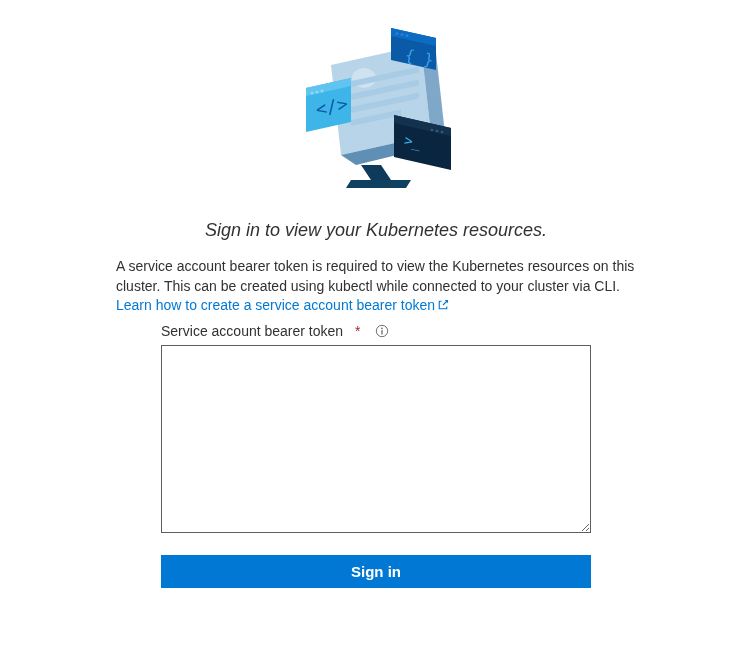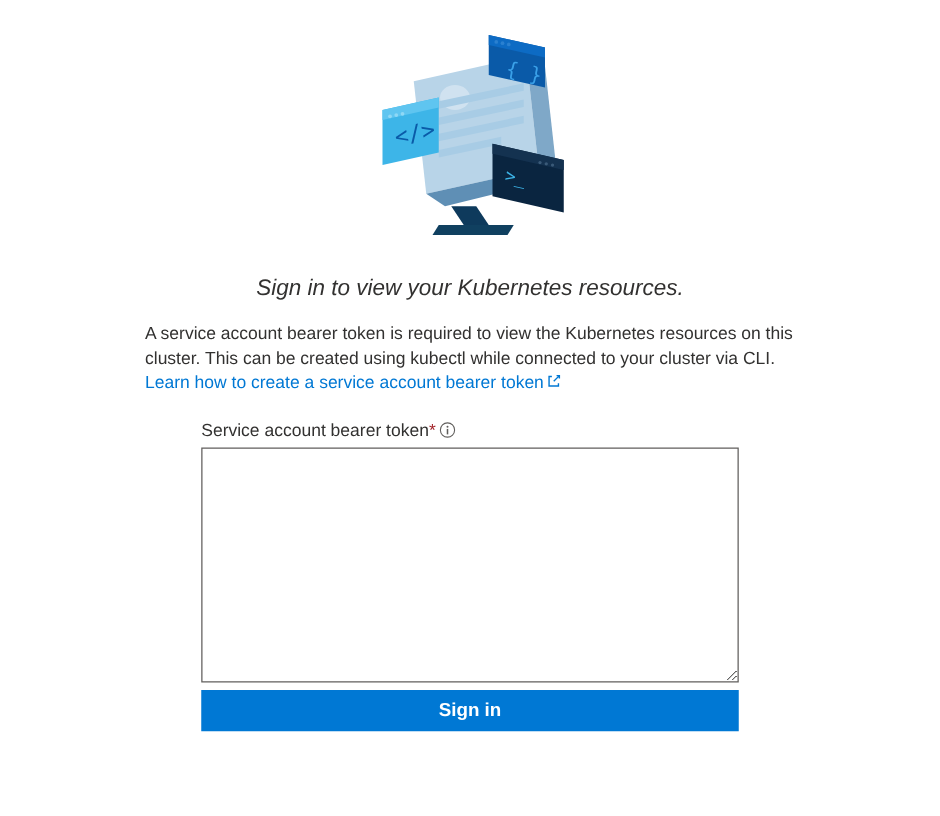--- a/index.html
+++ b/index.html
@@ -33,21 +33,21 @@
       font-weight: 400;
       color: #323130;
       margin-bottom: 16px;
       text-align: center;
       font-style: italic;
     }
     .description {
       font-size: 14px;
       color: #323130;
       line-height: 1.4;
-      margin-bottom: 20px;
+      margin-bottom: 7px;
       text-align: left;
       width: 100%;
     }
     .description a {
       color: #0078d4;
       text-decoration: none;
     }
     .external-link-icon {
       display: inline-block;
       margin-left: 2px;
@@ -56,21 +56,21 @@
     .form-section {
       width: 430px;
       display: flex;
       flex-direction: column;
     }
     .field-label {
       font-size: 14px;
       color: #323130;
       margin-bottom: 6px;
       display: flex;
-      gap: 0;
+      gap: 12px;
     }
     .required-asterisk {
       color: #a4262c;
     }
     .info-icon {
       display: inline-flex;
       align-items: center;
       margin-left: 2px;
     }
     .token-textarea {
@@ -85,21 +85,21 @@
     }
     .signin-button {
       width: 100%;
       background: #0078d4;
       color: #ffffff;
       border: none;
       padding: 8px 0;
       font-size: 15px;
       font-weight: 600;
       cursor: pointer;
-      margin-top: 6px;
+      margin-top: 22px;
       font-family: inherit;
     }
   </style>
 </head>
 <body>
 
 <div class="container">
   <div class="hero-image">
     <svg viewBox="0 0 200 175" xmlns="http://www.w3.org/2000/svg">
 

